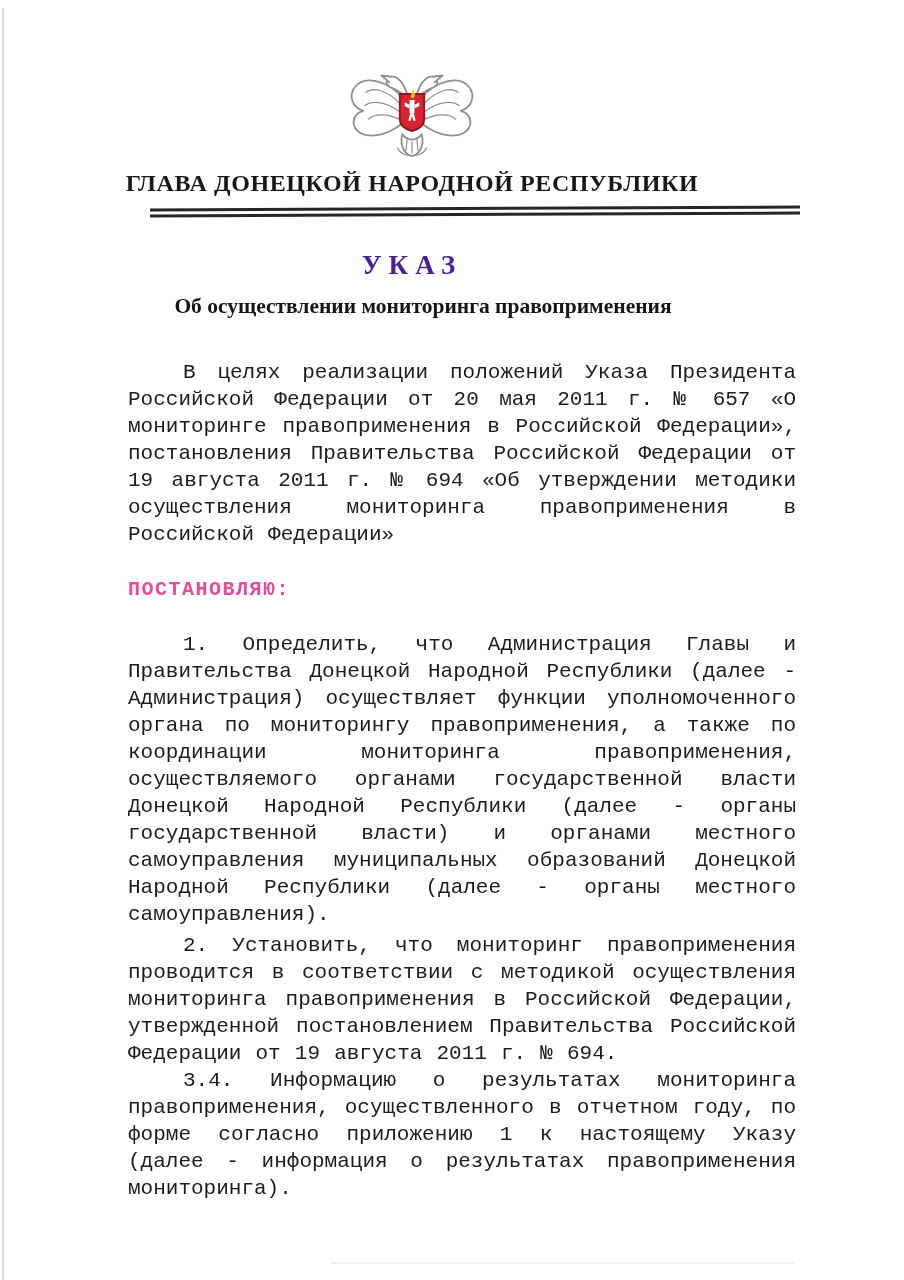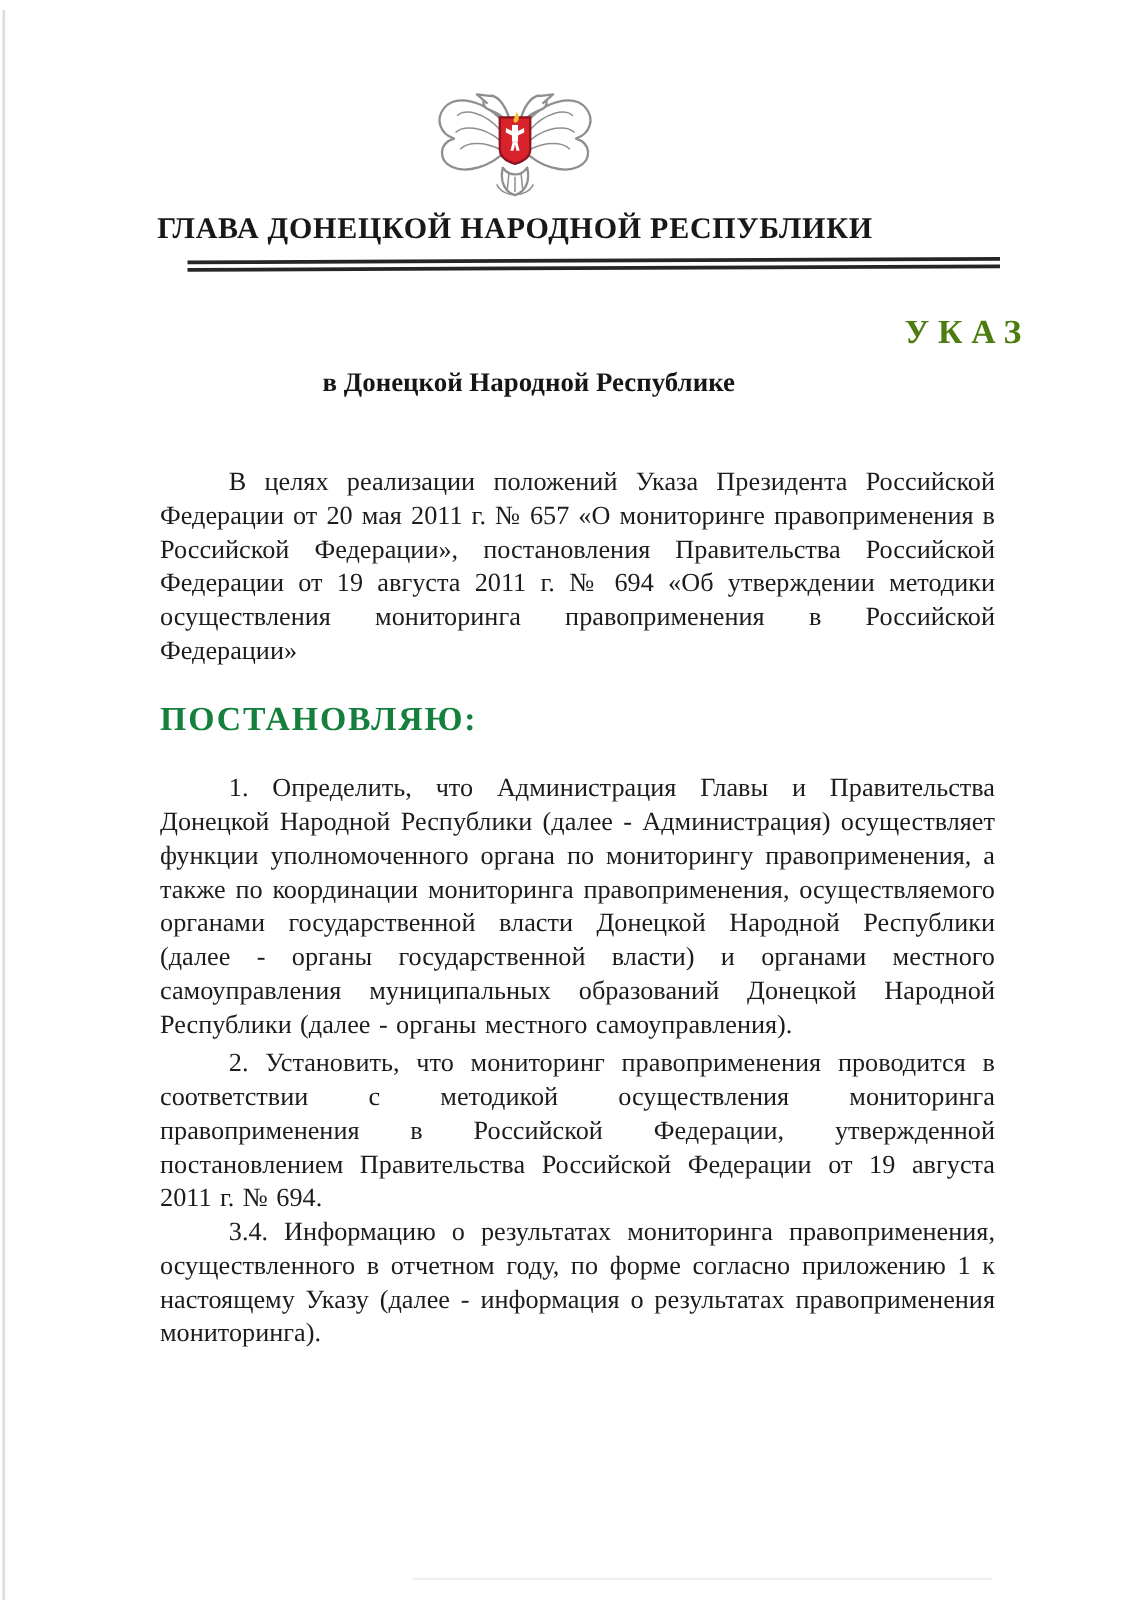--- a/index.html
+++ b/index.html
@@ -40,56 +40,57 @@
     position: absolute;
     left: 150px; top: 207px;
     width: 650px;
     transform: rotate(-0.25deg);
   }
   .double-rule .rule-a { height: 3px; background: #262626; }
   .double-rule .rule-b { height: 3px; background: #262626; margin-top: 3px; }
   .doc-type {
     position: absolute;
     left: 0; right: 0; top: 250px;
-    text-align: right;
+    text-align: center;
     font-weight: bold;
     font-size: 27px;
     letter-spacing: 7px;
-    color: #4d7c0f;
+    color: #4c1d95;
   }
   .subject {
     position: absolute;
     left: 118px; right: 96px; top: 293px;
     text-align: center;
     font-weight: bold;
     font-size: 21.5px;
     line-height: 26px;
     color: #161616;
   }
   .body-text {
     position: absolute;
-    left: 128px; top: 372px;
+    left: 128px; top: 359px;
     width: 668px;
     font-size: 21px;
     line-height: 27px;
     text-align: justify;
     color: #1c1c1c;
+    font-family: Liberation Mono, monospace;
   }
   .body-text p {
     margin: 0;
     text-indent: 55px;
     word-spacing: 1.5px;
   }
   p.preamble { margin-bottom: 28px; }
   .resolution {
     font-weight: bold;
-    font-size: 27px;
+    font-size: 20px;
     letter-spacing: 1.5px;
     margin: 0 0 28px 0;
-    color: #15803d;
+    color: #ec4899;
   }
   p.item-gap { margin-top: 4px; }
 </style>
 </head>
 <body>
 
 <div class="page">
 
   <div class="scan-edge-left"></div>
   <div class="scan-shadow-bottom"></div>
@@ -134,21 +135,21 @@
   <div class="issuer">ГЛАВА ДОНЕЦКОЙ НАРОДНОЙ РЕСПУБЛИКИ</div>
 
   <div class="double-rule">
     <div class="rule-a"></div>
     <div class="rule-b"></div>
   </div>
 
   <div class="doc-type">УКАЗ</div>
 
   <div class="subject">
-    <div>в Донецкой Народной Республике</div>
+    <div>Об осуществлении мониторинга правоприменения</div>
   </div>
 
   <div class="body-text">
     <p class="preamble">В целях реализации положений Указа Президента Российской Федерации от 20 мая 2011 г. № 657 «О мониторинге правоприменения в Российской Федерации», постановления Правительства Российской Федерации от 19 августа 2011 г. № 694 «Об утверждении методики осуществления мониторинга правоприменения в Российской Федерации»</p>
     <div class="resolution">ПОСТАНОВЛЯЮ:</div>
     <p>1. Определить, что Администрация Главы и Правительства Донецкой Народной Республики (далее - Администрация) осуществляет функции уполномоченного органа по мониторингу правоприменения, а также по координации мониторинга правоприменения, осуществляемого органами государственной власти Донецкой Народной Республики (далее - органы государственной власти) и органами местного самоуправления муниципальных образований Донецкой Народной Республики (далее - органы местного самоуправления).</p>
     <p class="item-gap">2. Установить, что мониторинг правоприменения проводится в соответствии с методикой осуществления мониторинга правоприменения в Российской Федерации, утвержденной постановлением Правительства Российской Федерации от 19 августа 2011 г. № 694.</p>
     <p>3.4. Информацию о результатах мониторинга правоприменения, осуществленного в отчетном году, по форме согласно приложению 1 к настоящему Указу (далее - информация о результатах правоприменения мониторинга).</p>
   </div>
 

